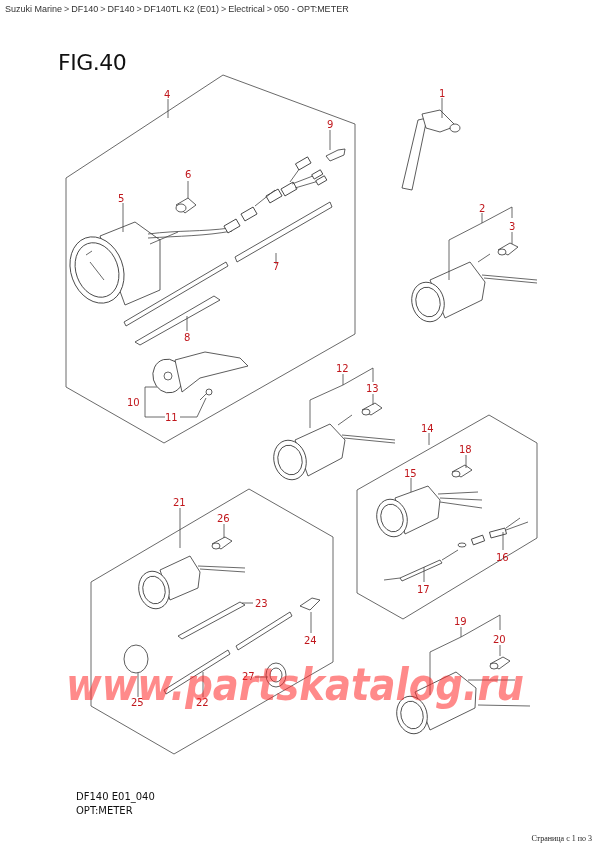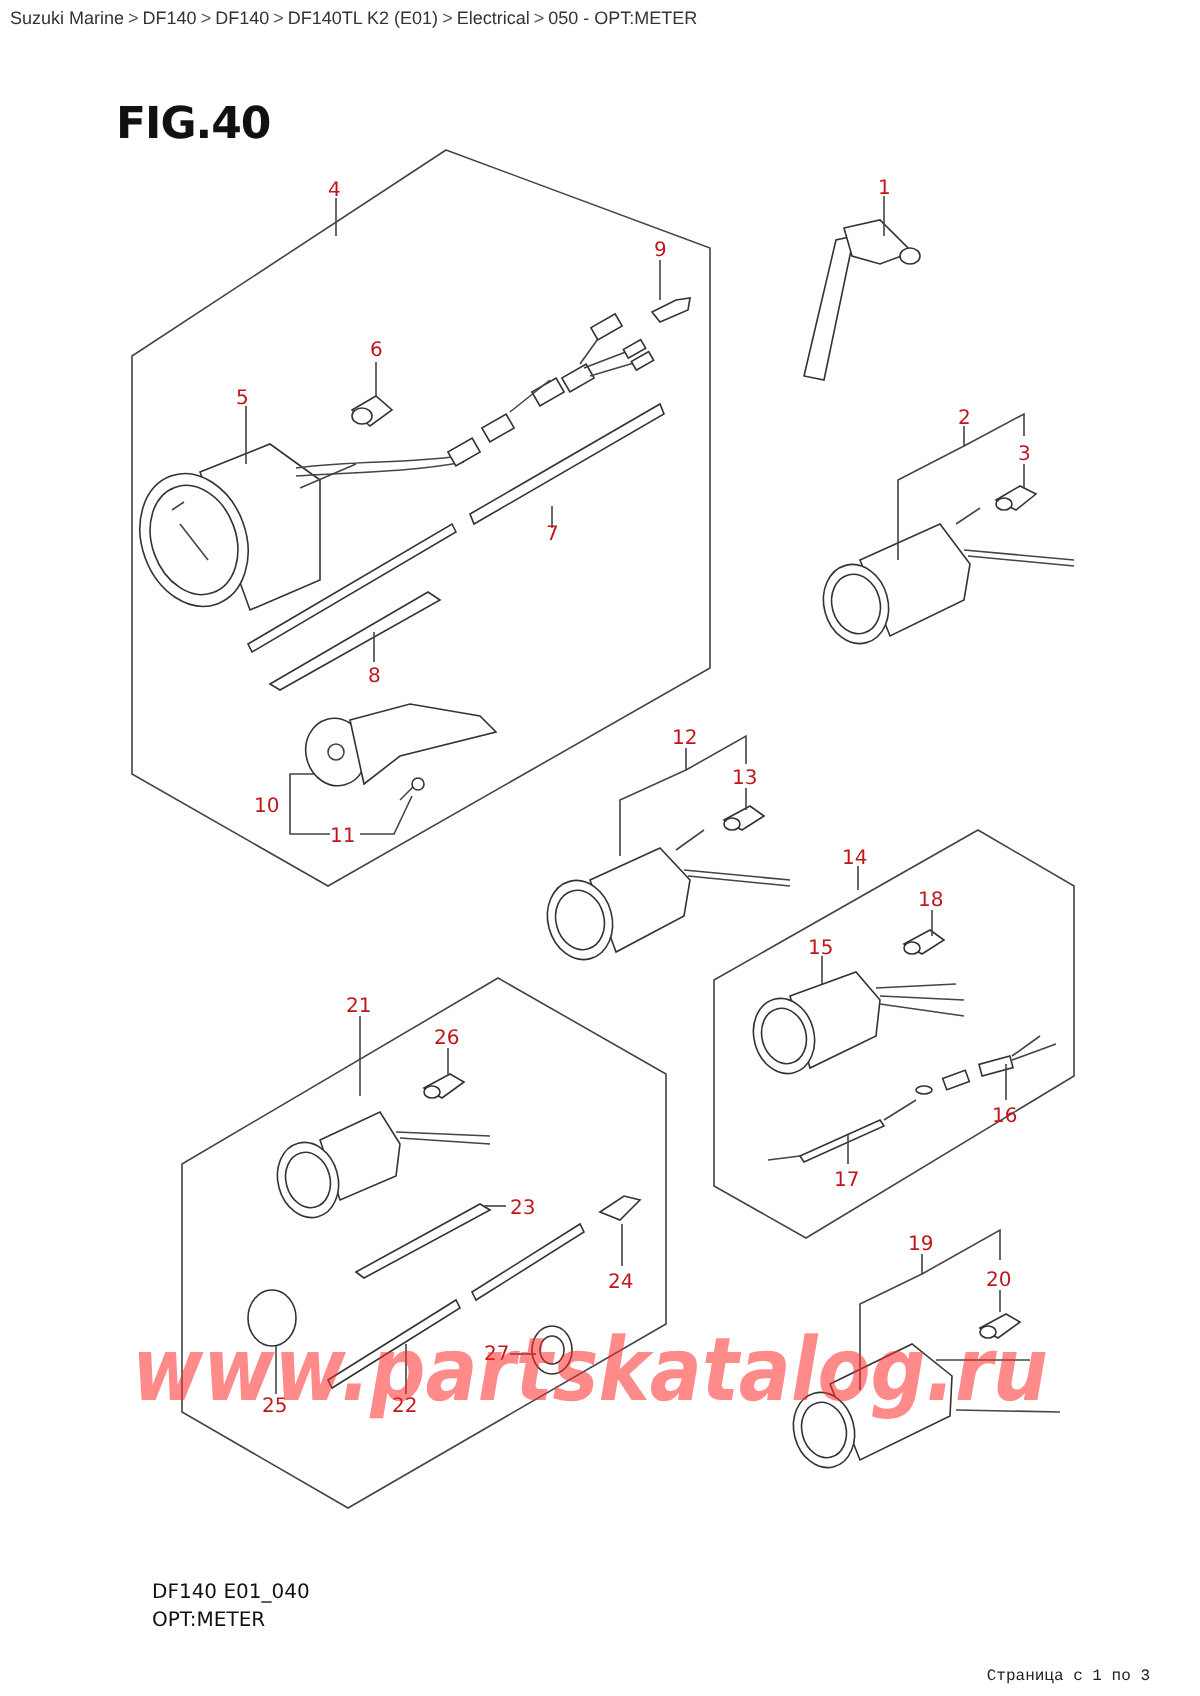--- a/index.html
+++ b/index.html
@@ -1,23 +1,23 @@
 <!DOCTYPE html>
 <html><head>
 <meta charset="utf-8">
 <style>
   html, body { margin:0; padding:0; background:#ffffff; }
   body { width:600px; height:848px; position:relative; overflow:hidden; font-family:"Liberation Sans", sans-serif; }
   .breadcrumb { position:absolute; left:5px; top:4px; font-size:9px; color:#333; white-space:nowrap; }
   .breadcrumb span.sep { margin:0 2px; color:#555; }
   .breadcrumb a { color:#333; text-decoration:none; }
-  .fig-title { position:absolute; left:58px; top:50px; font-size:22px; font-weight:bold; color:#111; letter-spacing:-0.5px; font-family:"DejaVu Sans", sans-serif; }
+  .fig-title { position:absolute; left:58px; top:50px; font-size:22px; font-weight:normal; color:#111; letter-spacing:-0.5px; font-family:"DejaVu Sans", sans-serif; }
   .diagram { position:absolute; left:0; top:0; width:600px; height:848px; }
   .code { position:absolute; left:76px; top:790px; font-size:10px; color:#111; line-height:14px; font-family:"DejaVu Sans", sans-serif; }
-  .pager { position:absolute; right:25px; top:834px; font-size:8px; color:#222; font-family:Liberation Mono, monospace; }
+  .pager { position:absolute; right:8px; top:834px; font-size:8px; color:#222; font-family:Liberation Serif, serif; }
   .lbl { font-family:"DejaVu Sans", sans-serif; font-size:10px; fill:#c0161b; }
   .ln { stroke:#444; stroke-width:0.8; fill:none; }
   .pt { stroke:#333; stroke-width:0.8; fill:#fff; }
   .wm { font-family:"DejaVu Sans", sans-serif; font-weight:bold; font-style:italic; font-size:44px; fill:#ff2a2a; fill-opacity:0.55; }
 </style>
 </head>
 <body>
 
 <div class="breadcrumb">
   <a>Suzuki Marine</a><span class="sep">&gt;</span><a>DF140</a><span class="sep">&gt;</span><a>DF140</a><span class="sep">&gt;</span><a>DF140TL K2 (E01)</a><span class="sep">&gt;</span><a>Electrical</a><span class="sep">&gt;</span><span>050 - OPT:METER</span>

